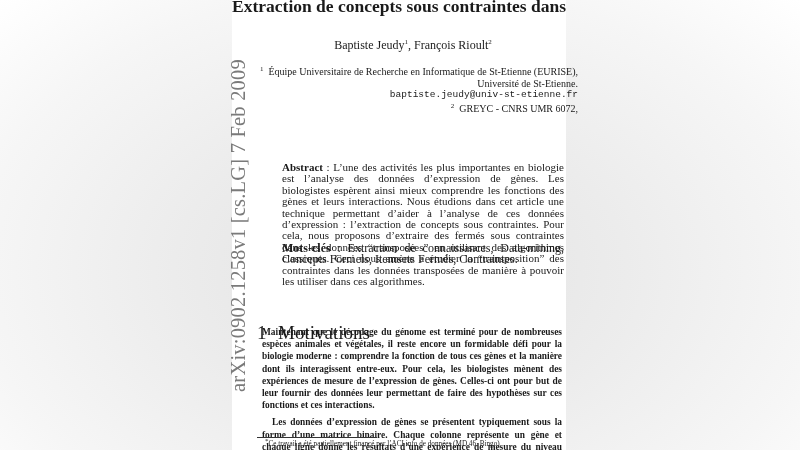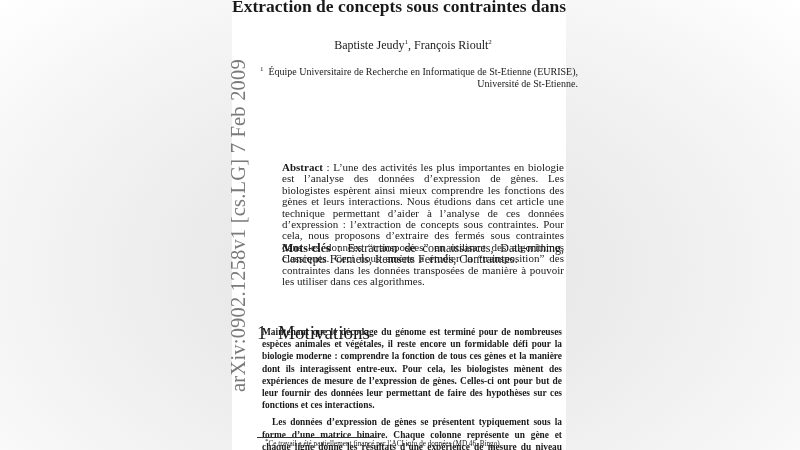--- a/index.html
+++ b/index.html
@@ -84,23 +84,25 @@
   <div>Extraction de concepts sous contraintes dans</div>
 </div>
 
 <div class="authors">
   <span>Baptiste Jeudy</span><sup>1</sup><span>, </span><span>François Rioult</span><sup>2</sup>
 </div>
 
 <div class="affil" style="top:66px;">
   <div><sup>1</sup>&nbsp;&nbsp;<span>Équipe Universitaire de Recherche en Informatique de St-Etienne (EURISE),</span></div>
   <div>Université de St-Etienne.</div>
+  <div class="mono">baptiste.jeudy@univ-st-etienne.fr</div>
 </div>
 
 <div class="affil" style="top:103px;">
+  <div><sup>2</sup>&nbsp;&nbsp;<span>GREYC - CNRS UMR 6072,</span></div>
 </div>
 
 <div class="abstract">
   <b>Abstract</b><span> : L’une des activités les plus importantes en biologie est l’analyse des données d’expression de gènes. Les biologistes espèrent ainsi mieux comprendre les fonctions des gènes et leurs interactions. Nous étudions dans cet article une technique permettant d’aider à l’analyse de ces données d’expression : l’extraction de concepts sous contraintes. Pour cela, nous proposons d’extraire des fermés sous contraintes dans les données “transposées” en utilisant des algorithmes classiques. Ceci nous amène a étudier la “transposition” des contraintes dans les données transposées de manière à pouvoir les utiliser dans ces algorithmes.</span>
 </div>
 
 <div class="keywords">
   <b>Mots-clés</b><span> : Extraction de connaissances, Data-mining, Concepts Formels, Itemsets Fermés, Contraintes.</span>
 </div>
 

